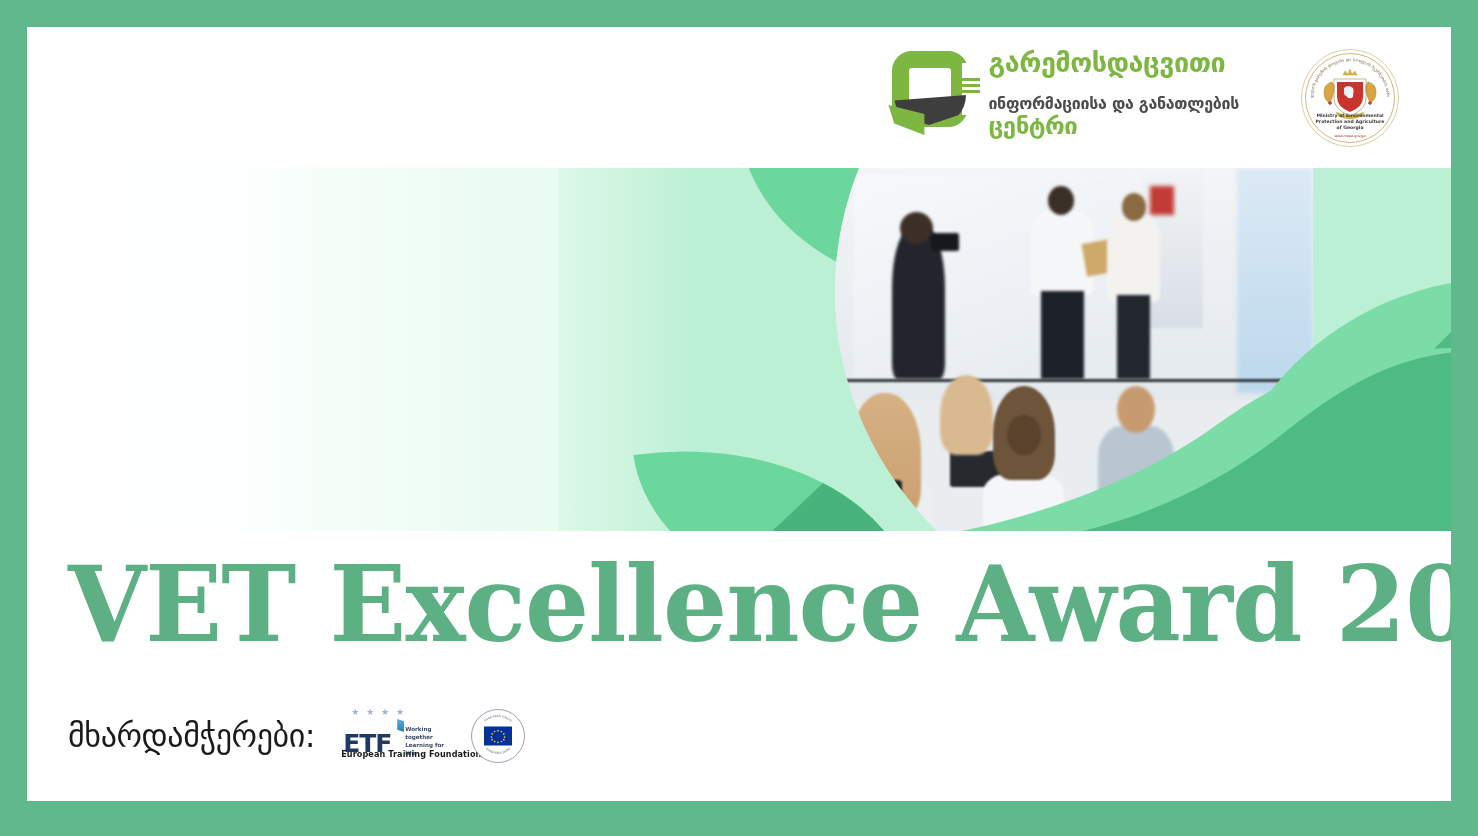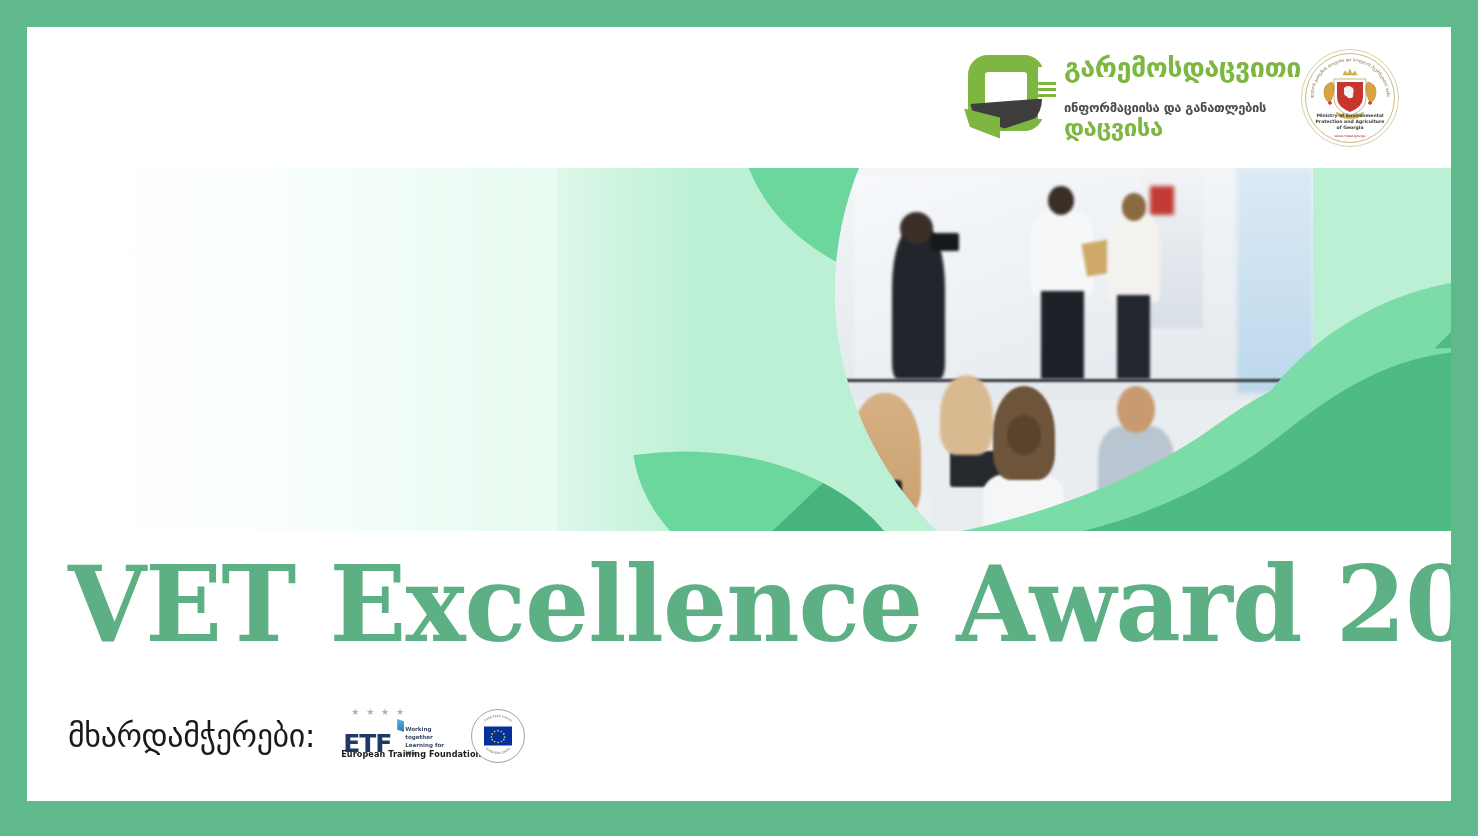--- a/index.html
+++ b/index.html
@@ -43,21 +43,22 @@
     display: flex;
     align-items: center;
     justify-content: flex-end;
     padding-right: 52px;
     box-sizing: border-box;
     background: #ffffff;
     z-index: 6;
   }
   .logo-group {
     display: flex;
-    align-items: center;
+    align-items: flex-start;
+    gap: 62px;
   }
 
   
   .eiec-logo {
     display: flex;
     align-items: center;
     gap: 8px;
   }
   .eiec-mark {
     position: relative;
@@ -120,21 +121,21 @@
     padding-bottom: 2px;
   }
   .eiec-l1 {
     font-size: 27px;
     font-weight: bold;
     color: #7EB642;
     letter-spacing: -0.5px;
     white-space: nowrap;
   }
   .eiec-l2 {
-    font-size: 13px;
+    font-size: 16px;
     font-weight: bold;
     color: #4D4D4D;
     letter-spacing: -0.3px;
     margin-top: 20px;
     white-space: nowrap;
   }
   .eiec-l3 {
     font-size: 24px;
     font-weight: bold;
     color: #7EB642;
@@ -523,21 +524,21 @@
                 <i></i>
                 <i></i>
                 <i></i>
               </div>
             <div class="book-dark"></div>
             <div class="book-green"></div>
           </div>
           <div class="eiec-text">
             <div class="eiec-l1">გარემოსდაცვითი</div>
             <div class="eiec-l2">ინფორმაციისა და განათლების</div>
-            <div class="eiec-l3">დაცვისა</div>
+            <div class="eiec-l3">ცენტრი</div>
           </div>
         </div>
 
         <div class="ministry-emblem">
           <div class="outer-ring"></div>
           <svg viewBox="0 0 96 96" width="96" height="96" aria-hidden="true">
             <defs>
               <path id="arcTop" d="M 11,48 A 37,37 0 0 1 85,48"></path>
               <path id="arcBot" d="M 14,48 A 34,34 0 0 0 82,48"></path>
             </defs>

